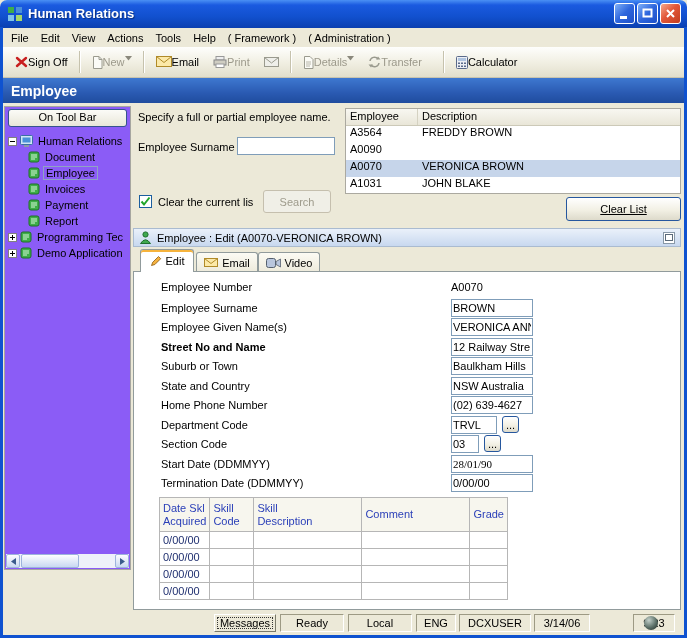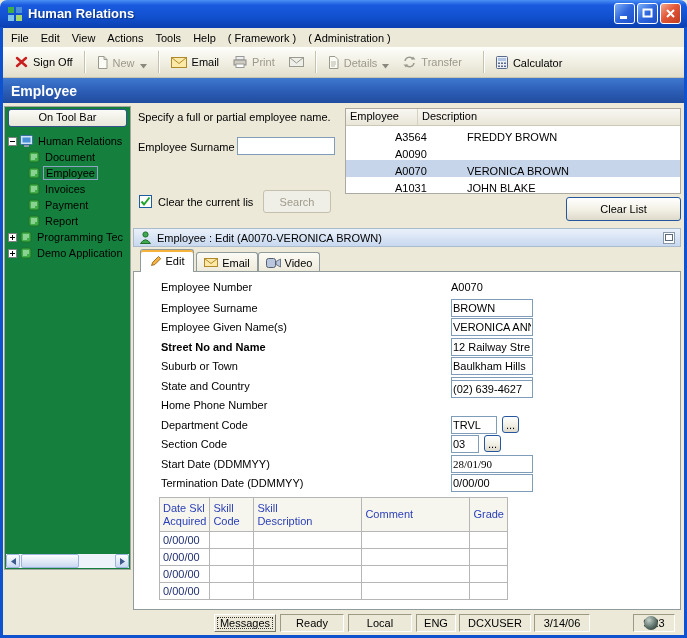--- a/index.html
+++ b/index.html
@@ -26,30 +26,30 @@
   .frame { position: absolute; left: 0; top: 27px; width: 687px; height: 611px;
     border: 3px solid #0F52D0; border-top: none; pointer-events: none; z-index: 60; }
   
   .menubar { position: absolute; left: 3px; top: 28px; width: 681px; height: 19px;
     background: #ECE9D8; display: flex; align-items: center; padding-left: 2px; }
   .menu-item { padding: 2px 6px; white-space: nowrap; }
   
   .toolbar { position: absolute; left: 3px; top: 47px; width: 681px; height: 31px;
     background: linear-gradient(180deg,#FEFEFC,#F0EEE1 55%,#E2DFCC);
     border-bottom: 1px solid #C9C4AE; display: flex; align-items: center; padding: 0 5px; }
-  .tool-btn { display: flex; align-items: flex-end; gap: 5px; padding: 4px 7px; border-radius: 3px; white-space: nowrap; }
+  .tool-btn { display: flex; align-items: flex-start; padding: 4px 7px; border-radius: 3px; white-space: nowrap; }
   .tool-btn.disabled { color: #9C998B; }
   .tool-sep { width: 0; height: 22px; border-left: 1px solid #C6C2AD; border-right: 1px solid #fff; margin: 0 4px; }
   
   .banner { position: absolute; left: 3px; top: 78px; width: 681px; height: 25px;
     background: linear-gradient(180deg,#3E78D0 0%,#2A5AB2 60%,#1F4C9E 100%);
     color: #fff; font-size: 14px; font-weight: bold; display: flex; align-items: center; padding-left: 8px; }
   
   .sidebar { position: absolute; left: 4px; top: 106px; width: 127px; height: 464px;
-    background: #15803d; border: 1px solid #A6A6A0; padding-left: 40px; }
+    background: #8b5cf6; border: 1px solid #A6A6A0; padding-left: 40px; }
   .ontoolbar-btn { position: absolute; left: 3px; top: 2px; width: 119px; height: 18px;
     border: 1px solid #35548C; border-radius: 3px;
     background: linear-gradient(180deg,#FBFBF7,#E9E7D9); text-align: center; line-height: 15px; }
   .tree { position: absolute; left: 3px; top: 26px; right: 1px; }
   .tree-row { height: 16px; display: flex; align-items: center; white-space: nowrap; overflow: hidden; }
   .tree-row .exp { margin-right: 3px; flex: none; }
   .tree-row .ticon { margin-right: 3px; flex: none; }
   .tree-child { margin-left: 20px; }
   .tree-label { padding: 0 2px; }
   .tree-label.sel { border: 1px solid #8FA3C4; }
@@ -66,21 +66,21 @@
   .xp-btn-disabled { border: 1px solid #C5BFAE; border-radius: 3px; background: #F0EFE7; color: #9E9B8C;
     font-family: "Liberation Sans", sans-serif; font-size: 11px; }
   .checkbox { position: absolute; width: 13px; height: 13px; background: #fff; border: 1px solid #1C5E9E;
     display: flex; align-items: center; justify-content: center; }
   
   .emp-table { position: absolute; left: 345px; top: 108px; width: 336px; height: 86px;
     border: 1px solid #ABA9A0; background: #fff; }
   .emp-header { display: flex; height: 17px; background: linear-gradient(180deg,#F8F7F1,#E9E6D8);
     border-bottom: 1px solid #CCC9B8; }
   .emp-hc { padding: 1px 4px; border-right: 1px solid #D5D2C2; }
-  .emp-row { display: flex; height: 17px; align-items: flex-end; padding-left: 45px; }
+  .emp-row { display: flex; height: 17px; align-items: flex-start; }
   .emp-row.selected { background: #C6D5EA; }
   .emp-cc { width: 72px; padding: 0 4px; flex: none; }
   .emp-cd { flex: 1; padding: 0 4px; overflow: hidden; white-space: nowrap; }
   
   .detail-header { position: absolute; left: 133px; top: 228px; width: 548px; height: 19px;
     background: linear-gradient(180deg,#EAF1FA 0%,#C8D8EF 100%); border: 1px solid #AABBD0;
     display: flex; align-items: center; padding: 0 5px; gap: 5px; }
   .tab { position: absolute; display: flex; align-items: center; justify-content: center; gap: 4px;
     border: 1px solid #919B9C; border-bottom: none; border-radius: 3px 3px 0 0; }
   .tab.active { left: 140px; top: 249px; width: 54px; height: 23px; background: #fff; z-index: 5;
@@ -351,21 +351,21 @@
     </div>
     <div class="emp-row selected">
       <div class="emp-cc">A0070</div>
       <div class="emp-cd">VERONICA BROWN</div>
     </div>
     <div class="emp-row">
       <div class="emp-cc">A1031</div>
       <div class="emp-cd">JOHN BLAKE</div>
     </div>
   </div>
-  <button class="xp-btn" style="position:absolute;left:566px;top:197px;width:115px;height:24px;">Clear List</button>
+  <button class="xp-btn" style="position:absolute;left:566px;top:197px;width:115px;height:24px;text-decoration:underline;">Clear List</button>
 
   <div class="detail-header">
     <span class="icon"><svg width="13" height="13">
           <circle cx="6.5" cy="3.5" r="2.6" fill="#3FA94F" stroke="#1E6F2E"></circle>
           <path d="M1.5 12.5 q5 -7.5 10 0 z" fill="#3FA94F" stroke="#1E6F2E"></path>
         </svg></span>
     <span>Employee : Edit (A0070-VERONICA BROWN)</span>
     <span class="icon" style="margin-left:auto;"><svg width="12" height="12">
           <rect x="0.5" y="0.5" width="11" height="11" fill="#fff" stroke="#8898A8"></rect>
           <rect x="2.5" y="2.5" width="7" height="6" fill="none" stroke="#5A6A7A"></rect>
@@ -406,21 +406,21 @@
     <span class="f-label" style="top:69px;font-weight:bold;">Street No and Name</span>
     <input class="xp-input f-input" style="top: 66px; width: 82px;" value="12 Railway Stre">
 
     <span class="f-label" style="top:88px;">Suburb or Town</span>
     <input class="xp-input f-input" style="top: 85px; width: 82px;" value="Baulkham Hills">
 
     <span class="f-label" style="top:108px;">State and Country</span>
     <input class="xp-input f-input" style="top: 105px; width: 82px;" value="NSW Australia">
 
     <span class="f-label" style="top:127px;">Home Phone Number</span>
-    <input class="xp-input f-input" style="top: 108px; width: 82px;" value="(02) 639-4627">
+    <input class="xp-input f-input" style="top: 124px; width: 82px;" value="(02) 639-4627">
 
     <span class="f-label" style="top:147px;">Department Code</span>
     <input class="xp-input f-input" style="top: 144px; width: 46px;" value="TRVL">
     <button class="xp-btn lookup-btn" style="left:368px;top:144px;">...</button>
 
     <span class="f-label" style="top:166px;">Section Code</span>
     <input class="xp-input f-input" style="top: 163px; width: 28px;" value="03">
     <button class="xp-btn lookup-btn" style="left:350px;top:163px;">...</button>
 
     <span class="f-label" style="top:186px;">Start Date (DDMMYY)</span>

